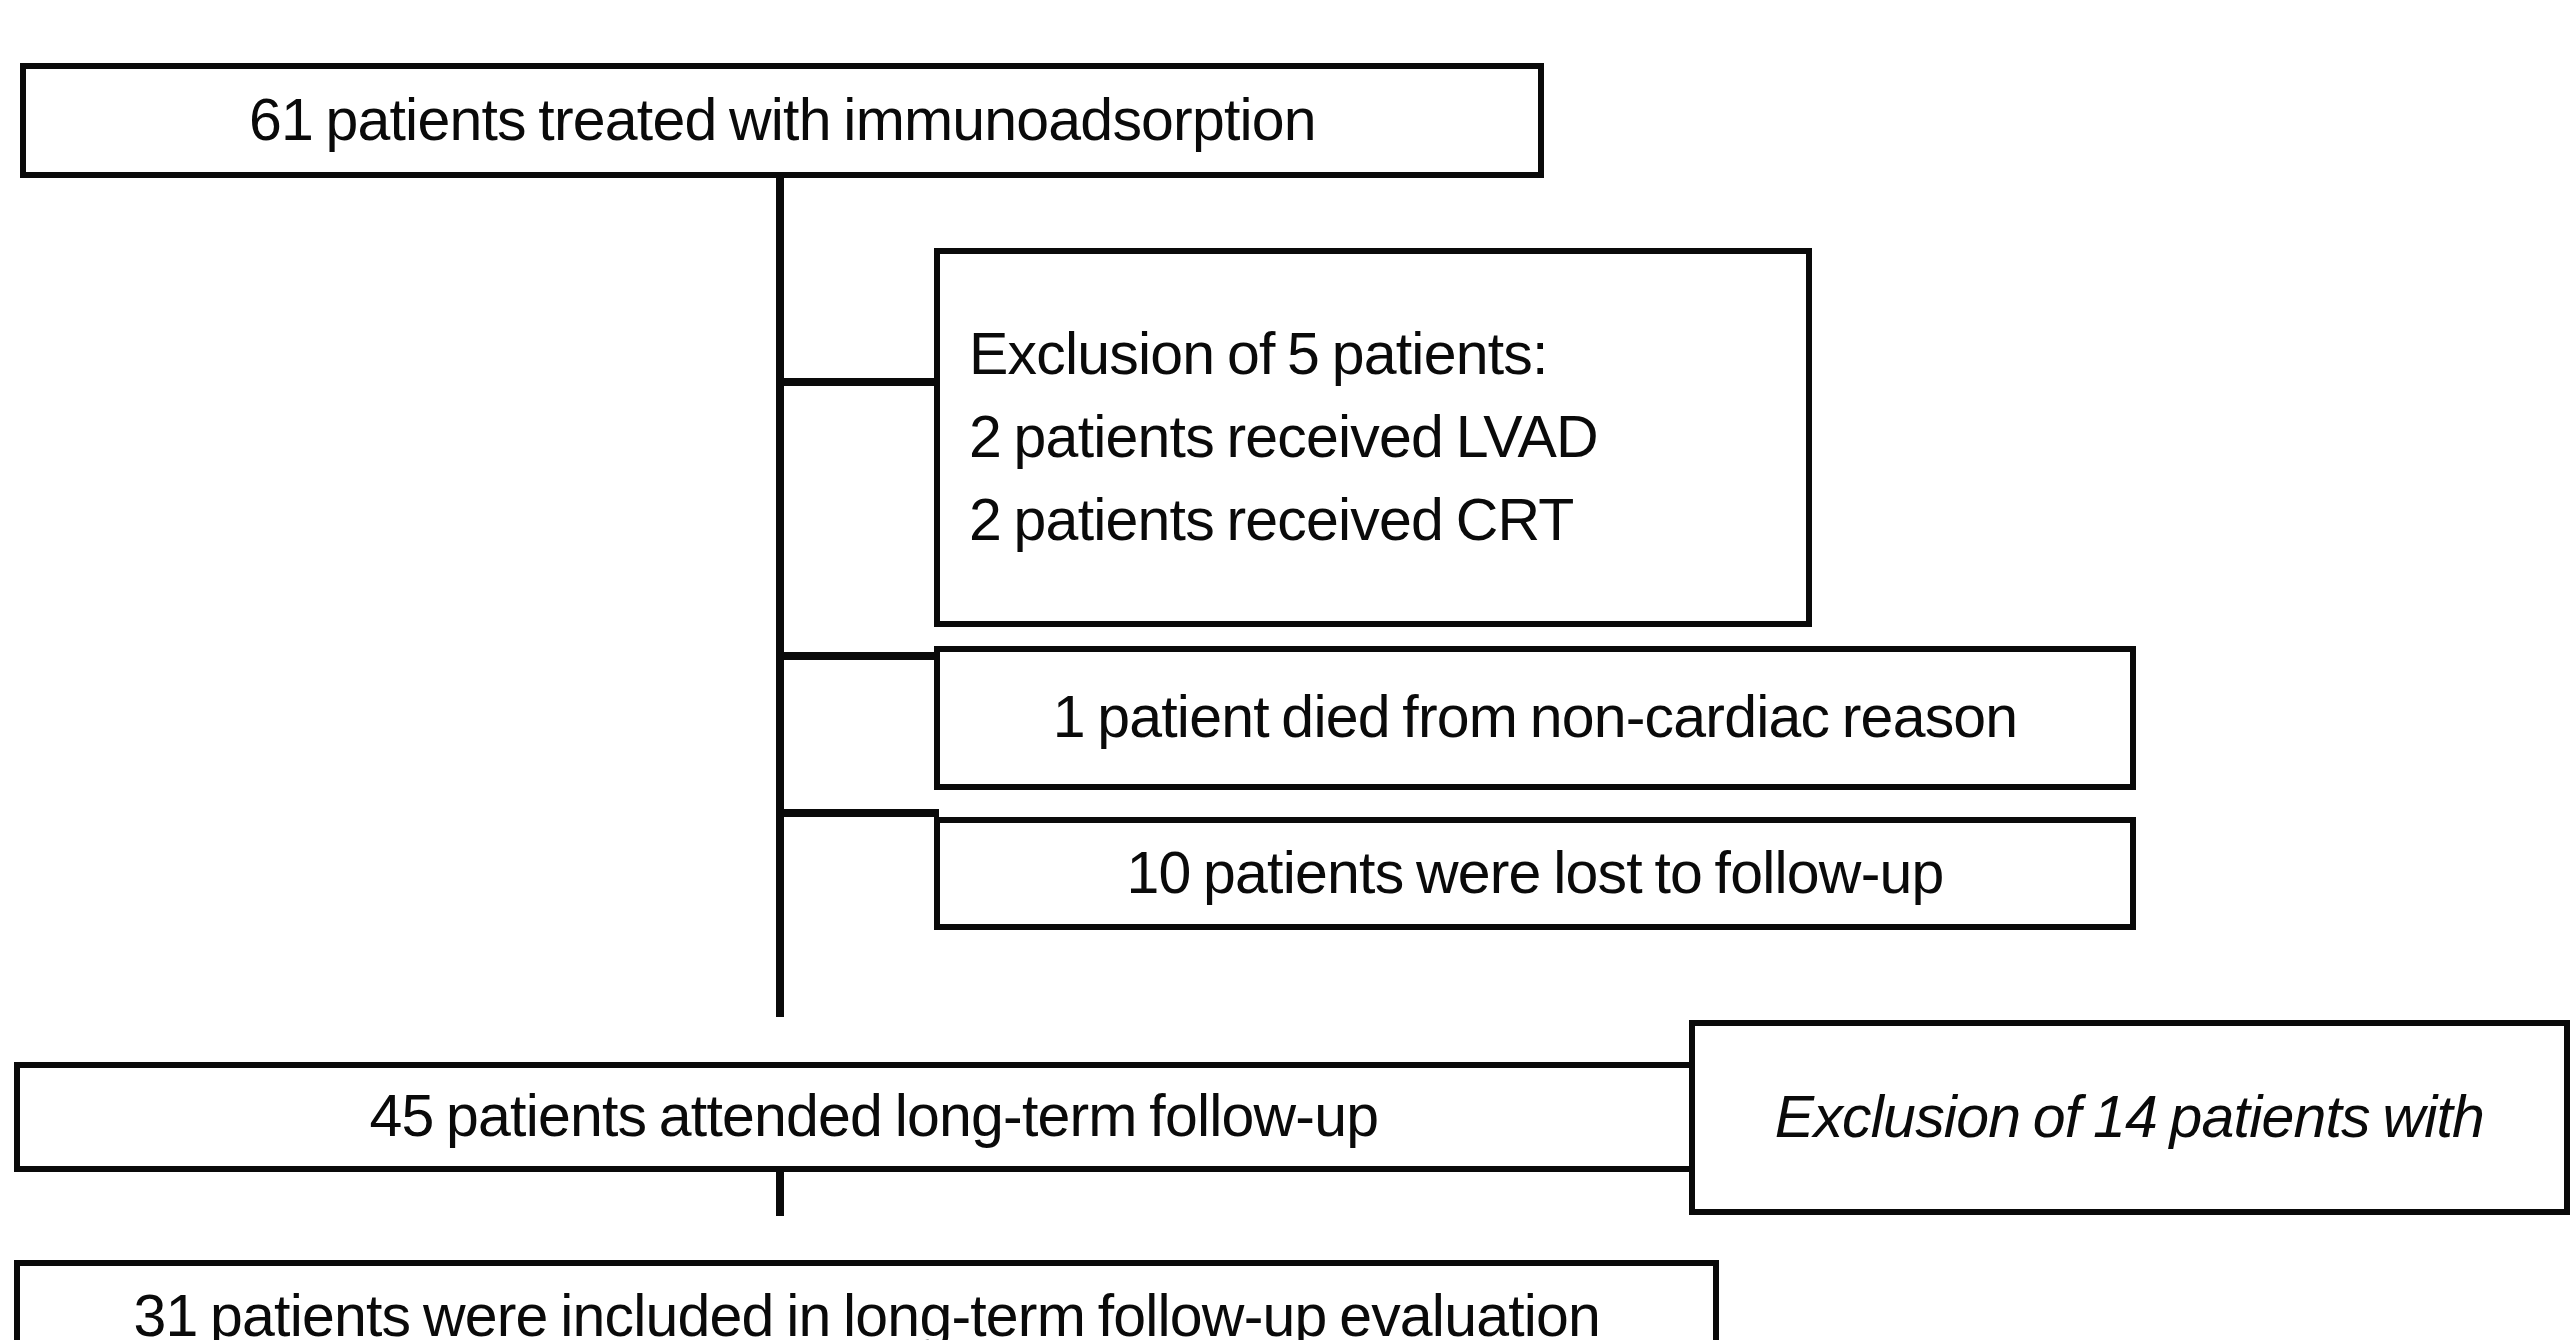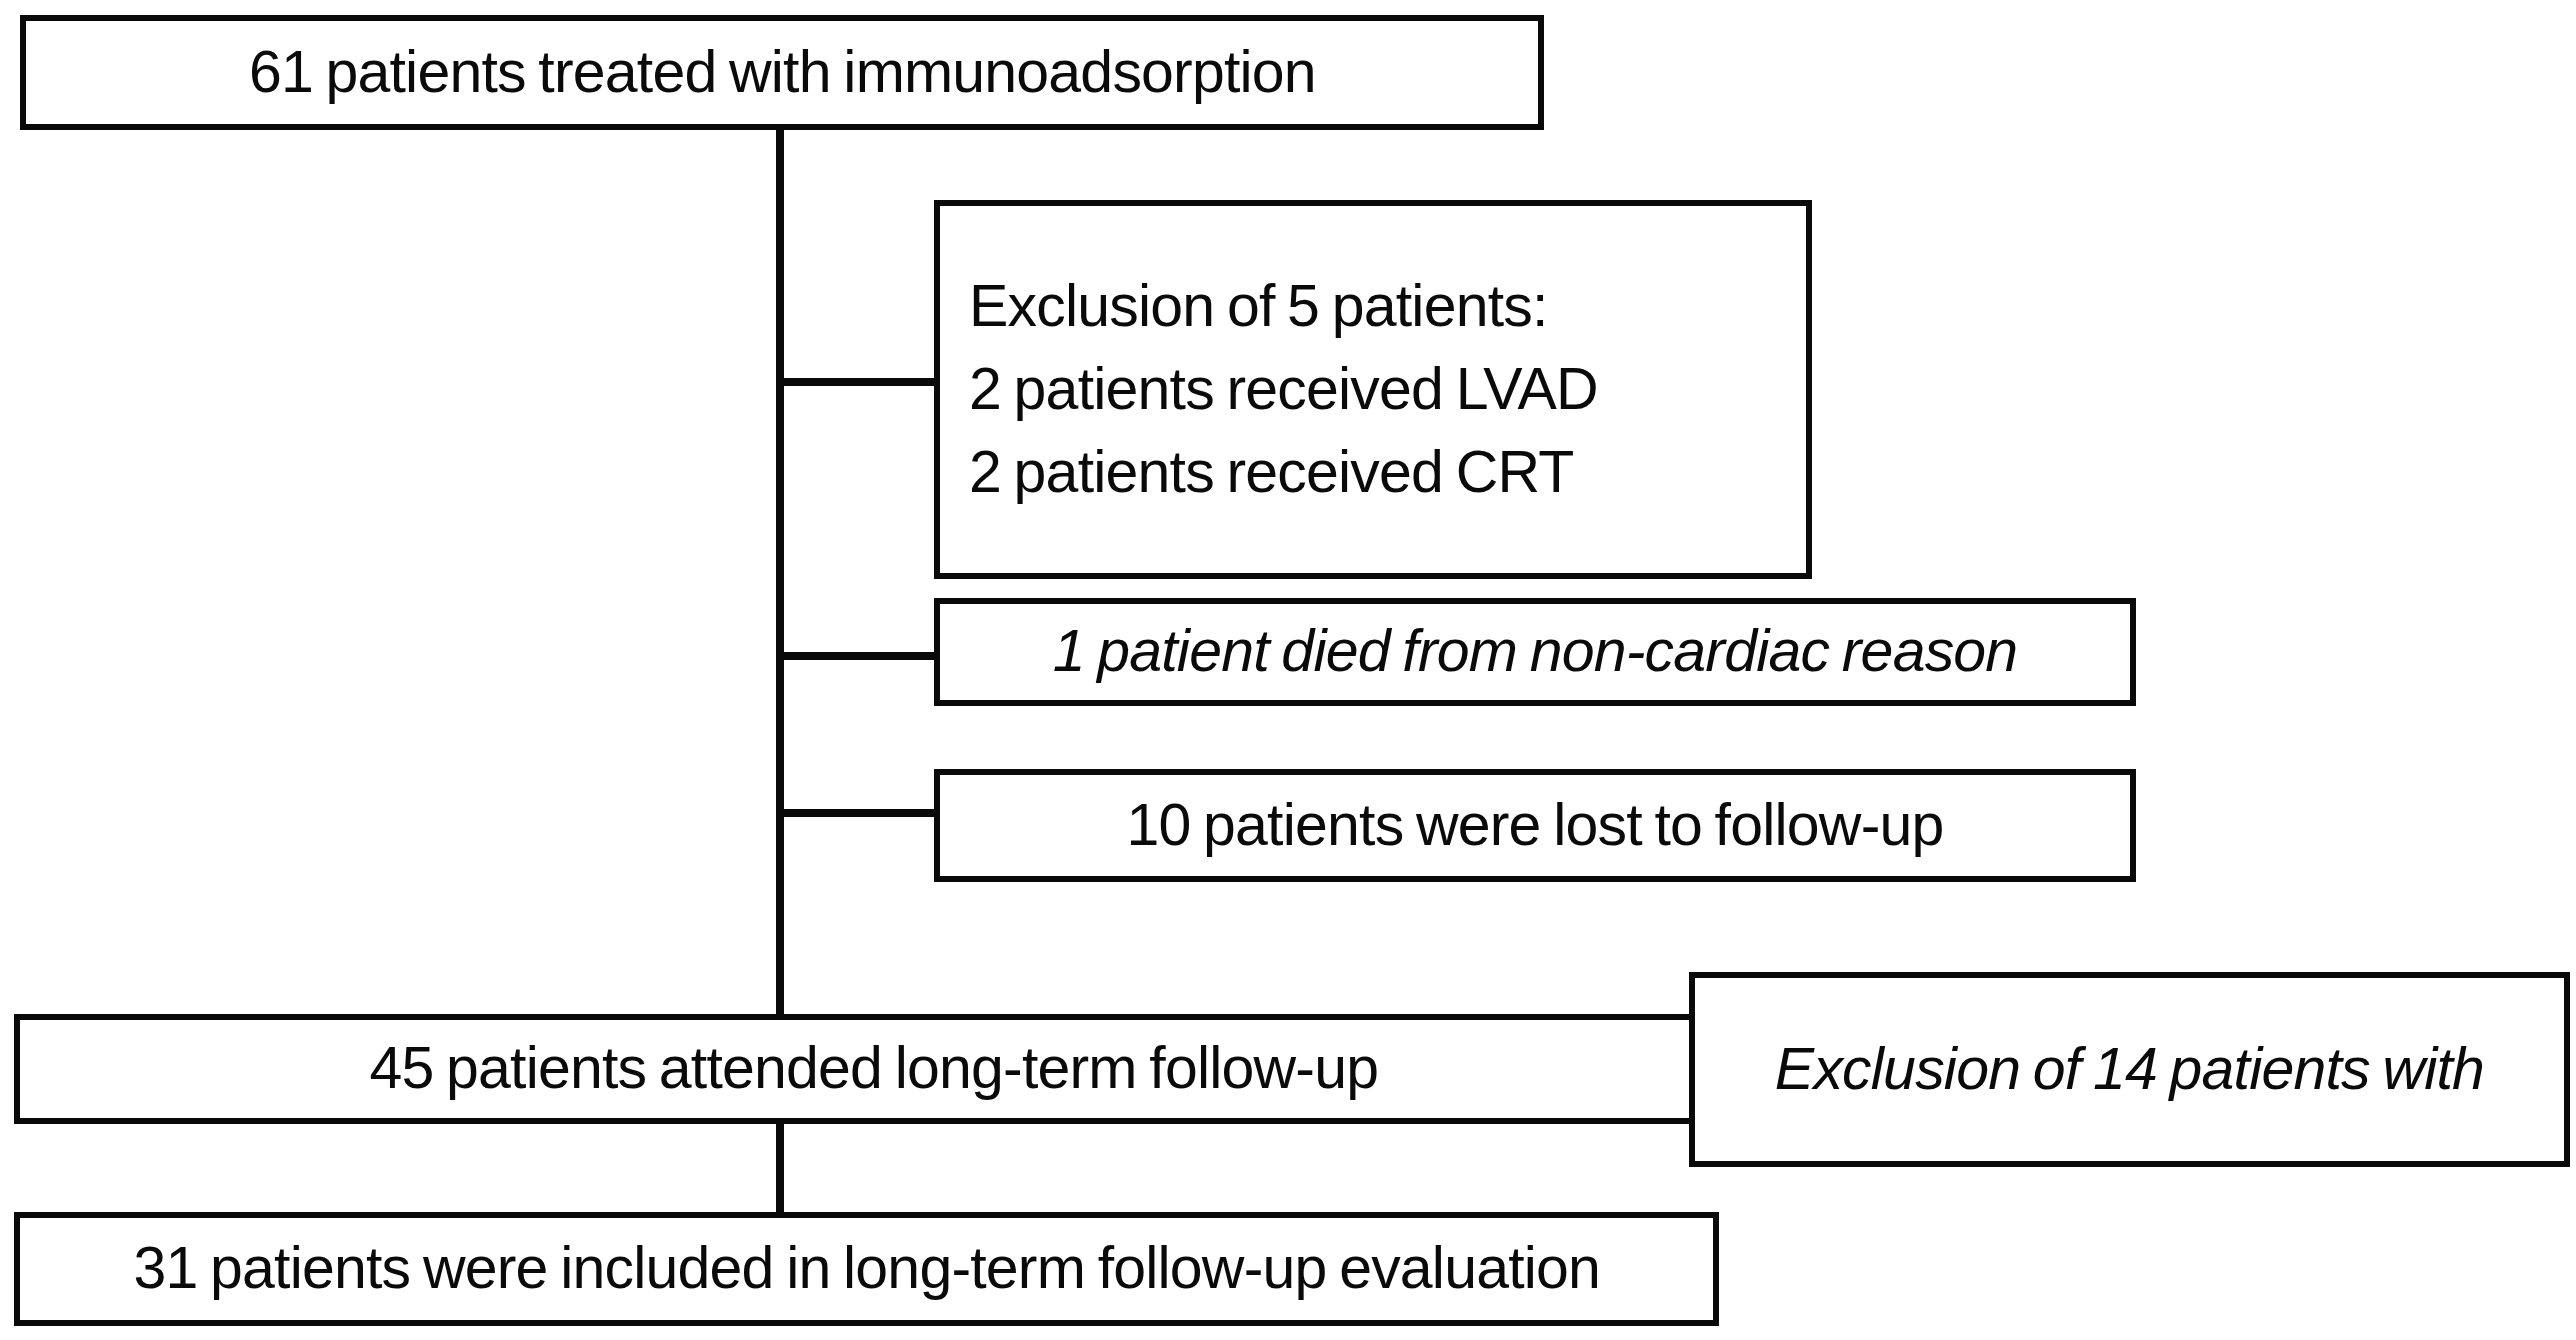--- a/index.html
+++ b/index.html
@@ -23,38 +23,39 @@
     display: flex;
     flex-direction: column;
     align-items: center;
     justify-content: center;
     text-align: center;
     font-size: 59px;
     line-height: 1.22;
     letter-spacing: -0.8px;
     word-spacing: -3px;
     white-space: nowrap;
+    margin-top: 48px;
   }
   .node.align-left {
     align-items: flex-start;
     text-align: left;
     padding-left: 29px;
   }
   .node .txt-line {
     display: block;
   }
   .connector {
     position: absolute;
     background: #0a0a0a;
   }
   #node-treated      { left: 20.4px;   top: 15px;   width: 1524px; height: 115px; }
   #vline-upper       { left: 776px; top: 128px;  width: 7.5px;   height: 889px; }
   #node-exclusion-5  { left: 934px; top: 200px;  width: 878px; height: 379px; line-height: 1.41; }
   #conn-exclusion-5  { left: 781px; top: 378px;  width: 158px;  height: 8.3px; }
-  #node-died         { left: 934px; top: 598px;  width: 1202px; height: 108px; font-style: italic; }
+  #node-died         { left: 934px; top: 598px;  width: 1202px; height: 144px; }
   #conn-died         { left: 781px; top: 652px;  width: 158px;  height: 8.3px; }
   #node-lost         { left: 934px; top: 769px; width: 1202px; height: 113px; text-align: right; }
   #conn-lost         { left: 781px; top: 809px; width: 158px;  height: 8.3px; }
   #node-attended     { left: 14.3px;   top: 1014px; width: 1719px; height: 110px; align-items: center; }
   #node-exclusion-14 { left: 1689px; top: 972px; width: 881px; height: 195px; line-height: 1.45; font-style: italic; }
   #conn-exclusion-14 { left: 1535px; top: 1064px; width: 160px;  height: 8.3px; }
   #vline-lower       { left: 776px; top: 1122px; width: 7.5px;   height: 94px; }
   #node-included     { left: 14.3px;   top: 1212px; width: 1705px; height: 114px; }
 </style>
 </head>

